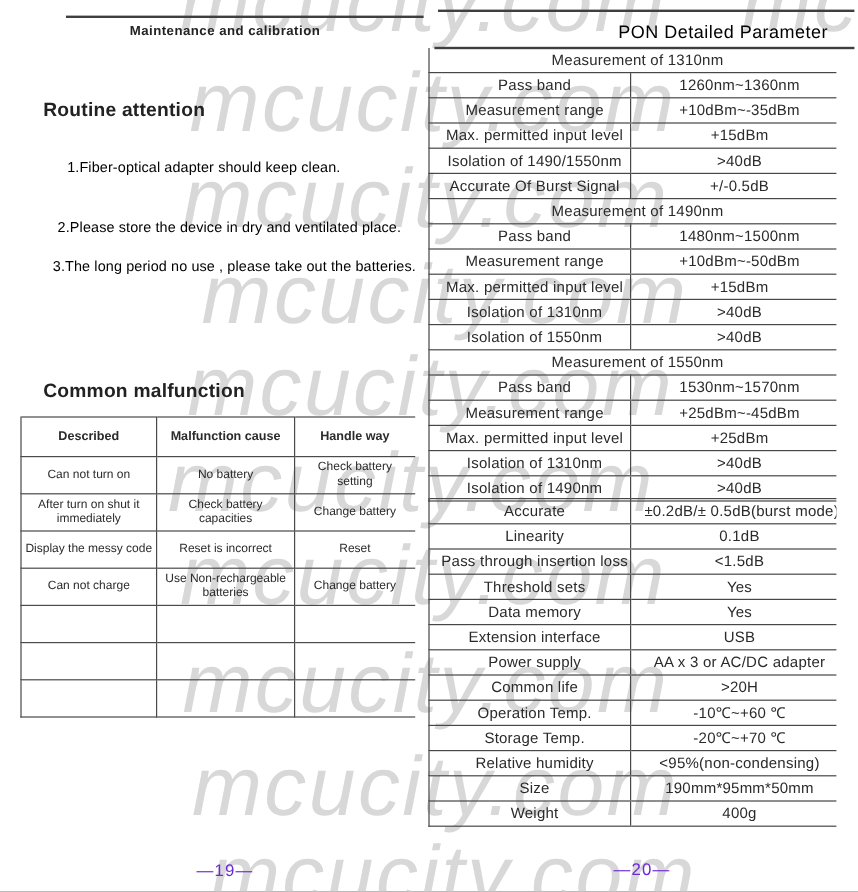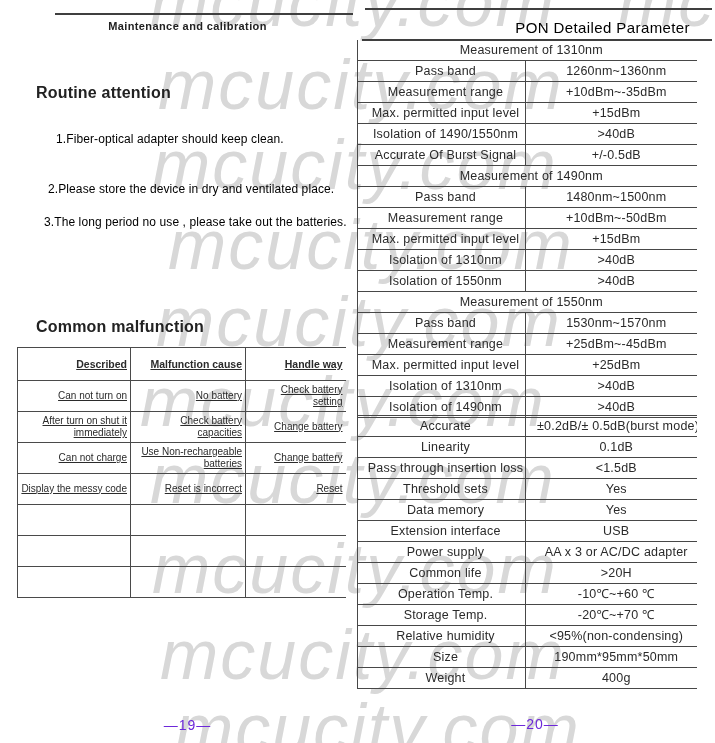--- a/index.html
+++ b/index.html
@@ -17,22 +17,22 @@
   .abs{position:absolute;z-index:1;}
   .rule{position:absolute;z-index:1;background:#3f3f3f;}
   .pageno{position:absolute;z-index:1;font-size:14px;color:#6d28d9;text-align:center;letter-spacing:1px;}
   
   .lp-title{left:20px;top:20px;width:335px;text-align:center;font-size:11px;font-weight:bold;letter-spacing:.4px;color:#222;}
   .lp-h2{font-size:16px;font-weight:bold;color:#222;letter-spacing:.2px;}
   .note{font-size:12px;color:#000000;white-space:nowrap;letter-spacing:.1px;}
   table{border-collapse:collapse;table-layout:fixed;background:transparent;}
   .mal-table{position:absolute;z-index:1;left:17px;top:347px;width:328px;border-top:1.5px solid #4a4a4a;}
   .mal-table th,.mal-table td{
-    border-bottom:1.5px solid #4a4a4a;text-align:right;vertical-align:middle;
-    padding:1px 3px;color:#2b2b2b;overflow:hidden;text-decoration:underline;
+    border-bottom:1.5px solid #4a4a4a;text-align:center;vertical-align:middle;
+    padding:1px 3px;color:#2b2b2b;overflow:hidden;
   }
   .mal-table tr>*:nth-child(1){border-left:1.5px solid #4a4a4a;border-right:1.5px solid #4a4a4a;}
   .mal-table tr>*:nth-child(2){border-right:1.5px solid #4a4a4a;}
   .mal-table th{height:30px;font-size:10.5px;font-weight:bold;}
   .mal-table td{height:28px;font-size:10px;line-height:1.25;}
   .mal-table col.c1{width:113px;}.mal-table col.c2{width:115px;}.mal-table col.c3{width:100px;}
   
   .rp-title{left:380px;top:19px;width:310px;text-align:right;font-size:15px;font-weight:normal;letter-spacing:.4px;color:#000000;}
   .spec{position:absolute;z-index:1;left:357px;width:339px;text-align:center;}
   .spec td{
@@ -95,28 +95,28 @@
           <td>Can not turn on</td>
           <td>No battery</td>
           <td>Check battery setting</td>
         </tr>
         <tr>
           <td>After turn on shut it immediately</td>
           <td>Check battery capacities</td>
           <td>Change battery</td>
         </tr>
         <tr>
+          <td>Display the messy code</td>
+          <td>Reset is incorrect</td>
+          <td>Reset</td>
+        </tr>
+        <tr>
           <td>Can not charge</td>
           <td>Use Non-rechargeable batteries</td>
           <td>Change battery</td>
-        </tr>
-        <tr>
-          <td>Display the messy code</td>
-          <td>Reset is incorrect</td>
-          <td>Reset</td>
         </tr>
         <tr>
           <td></td>
           <td></td>
           <td></td>
         </tr>
         <tr>
           <td></td>
           <td></td>
           <td></td>

